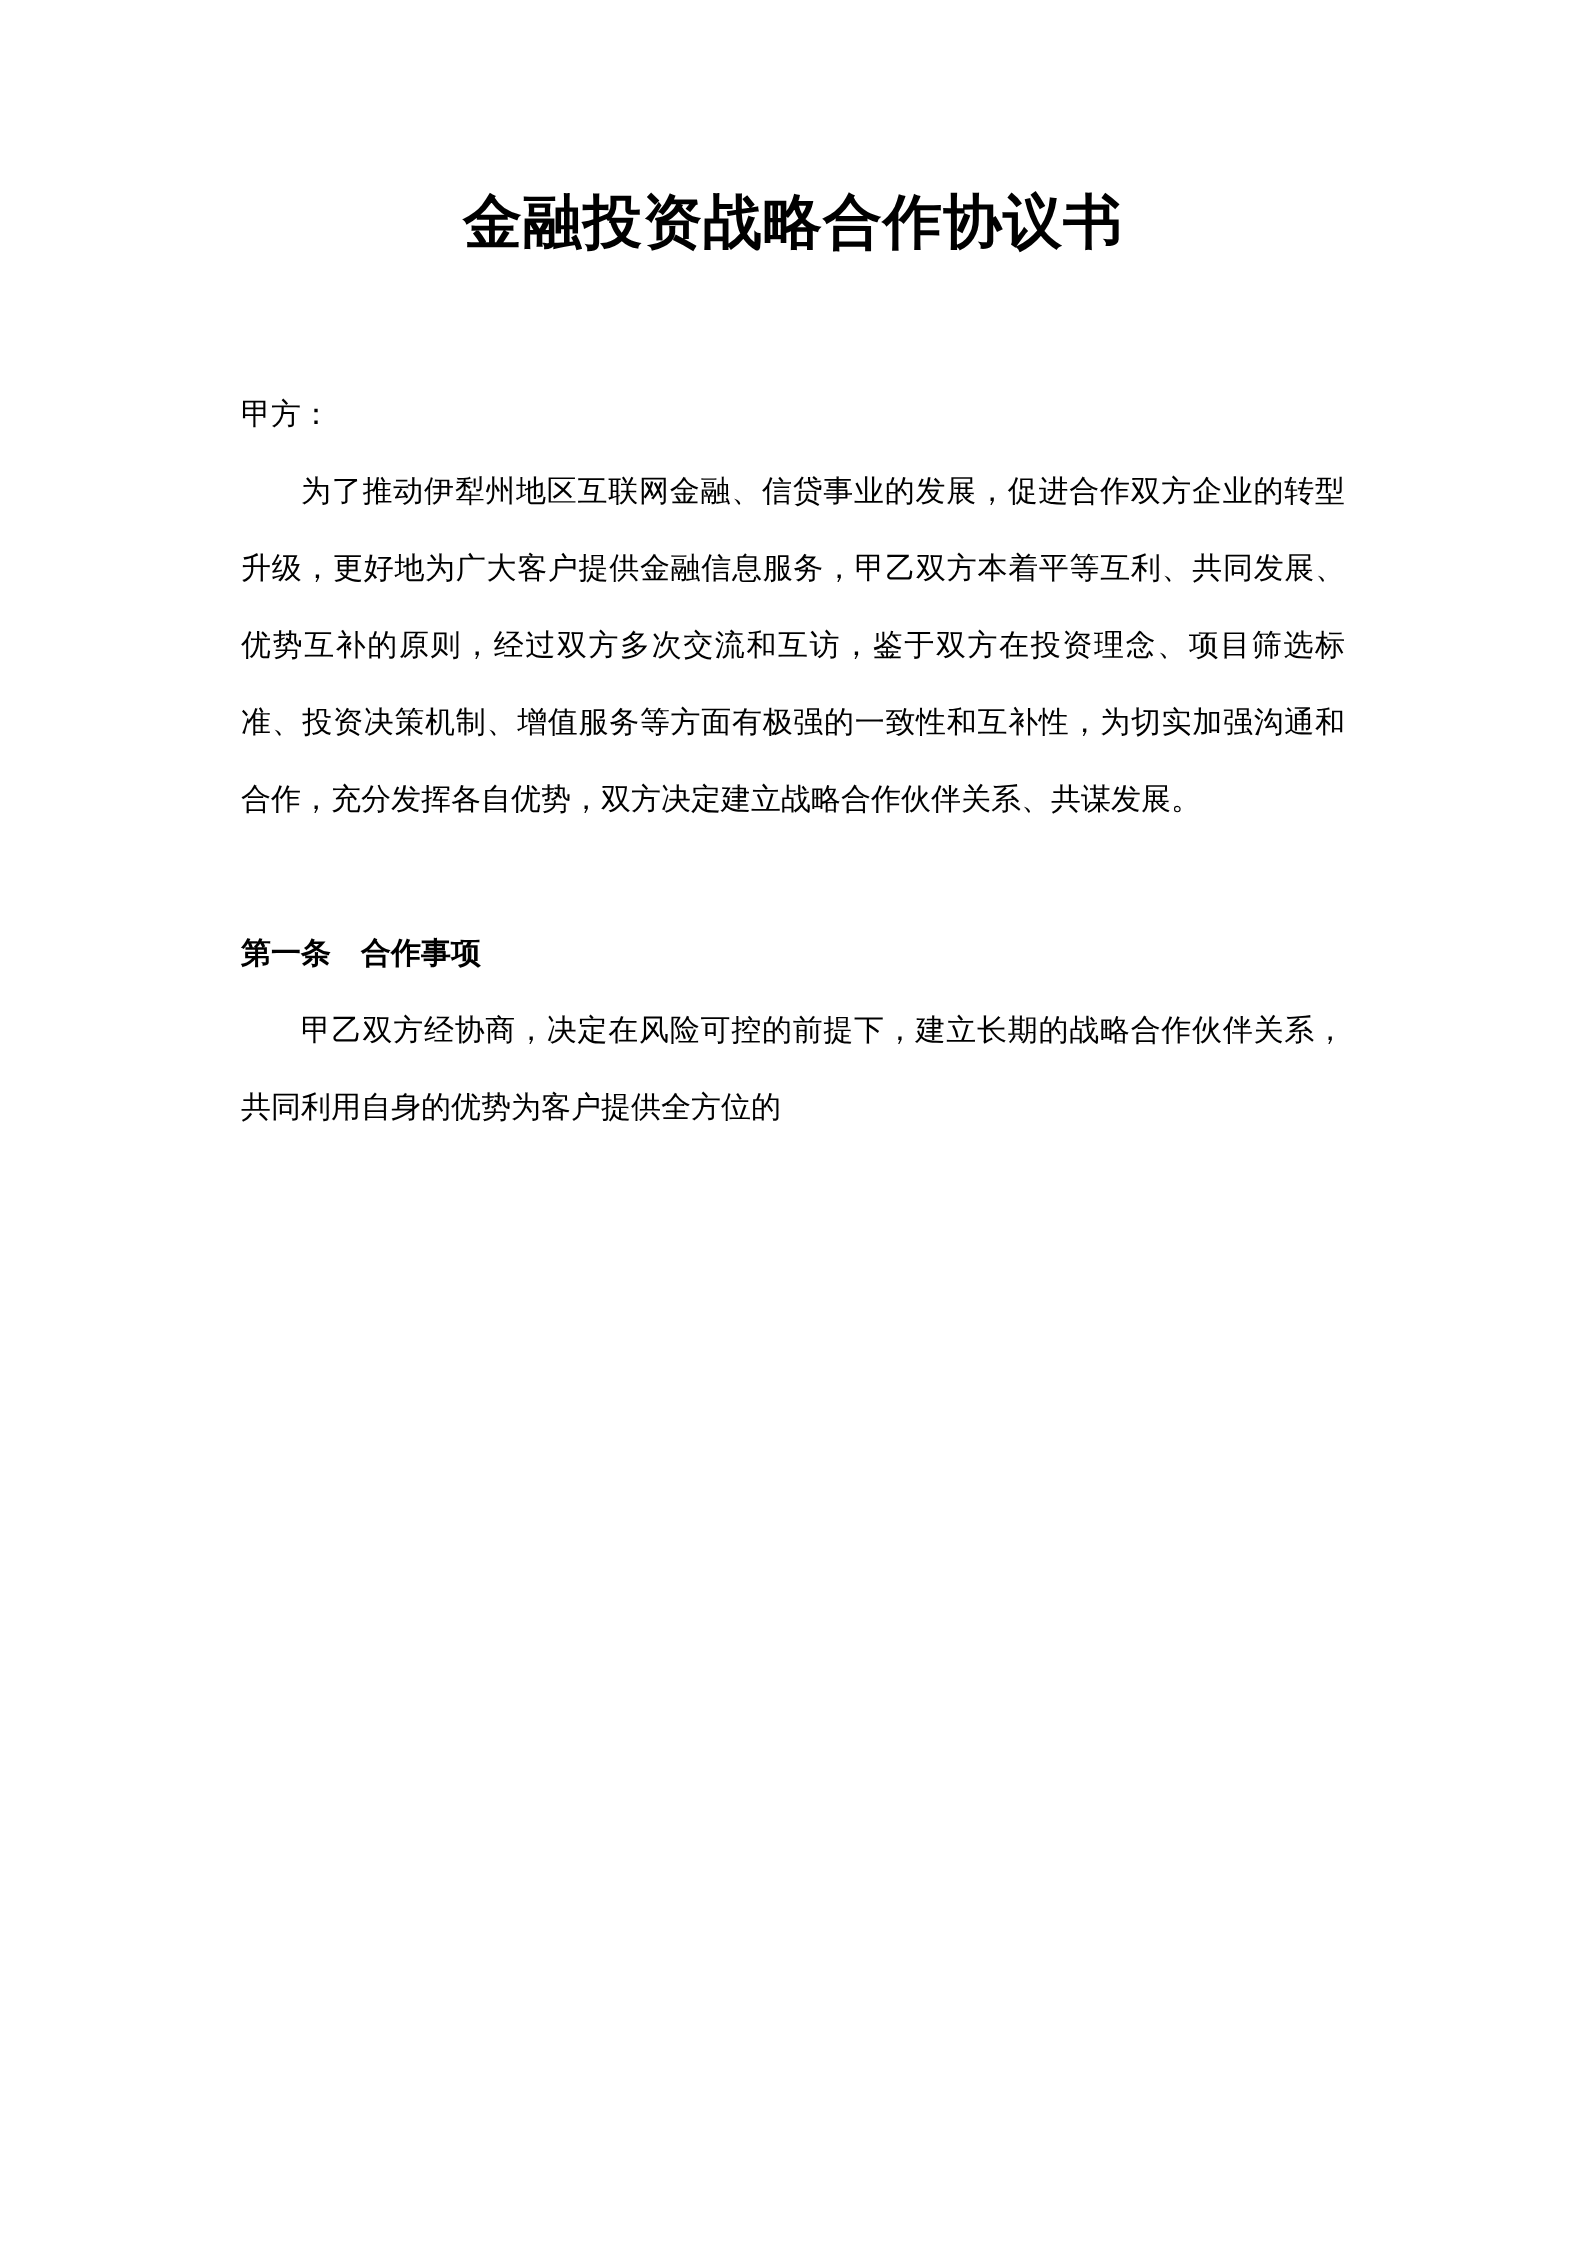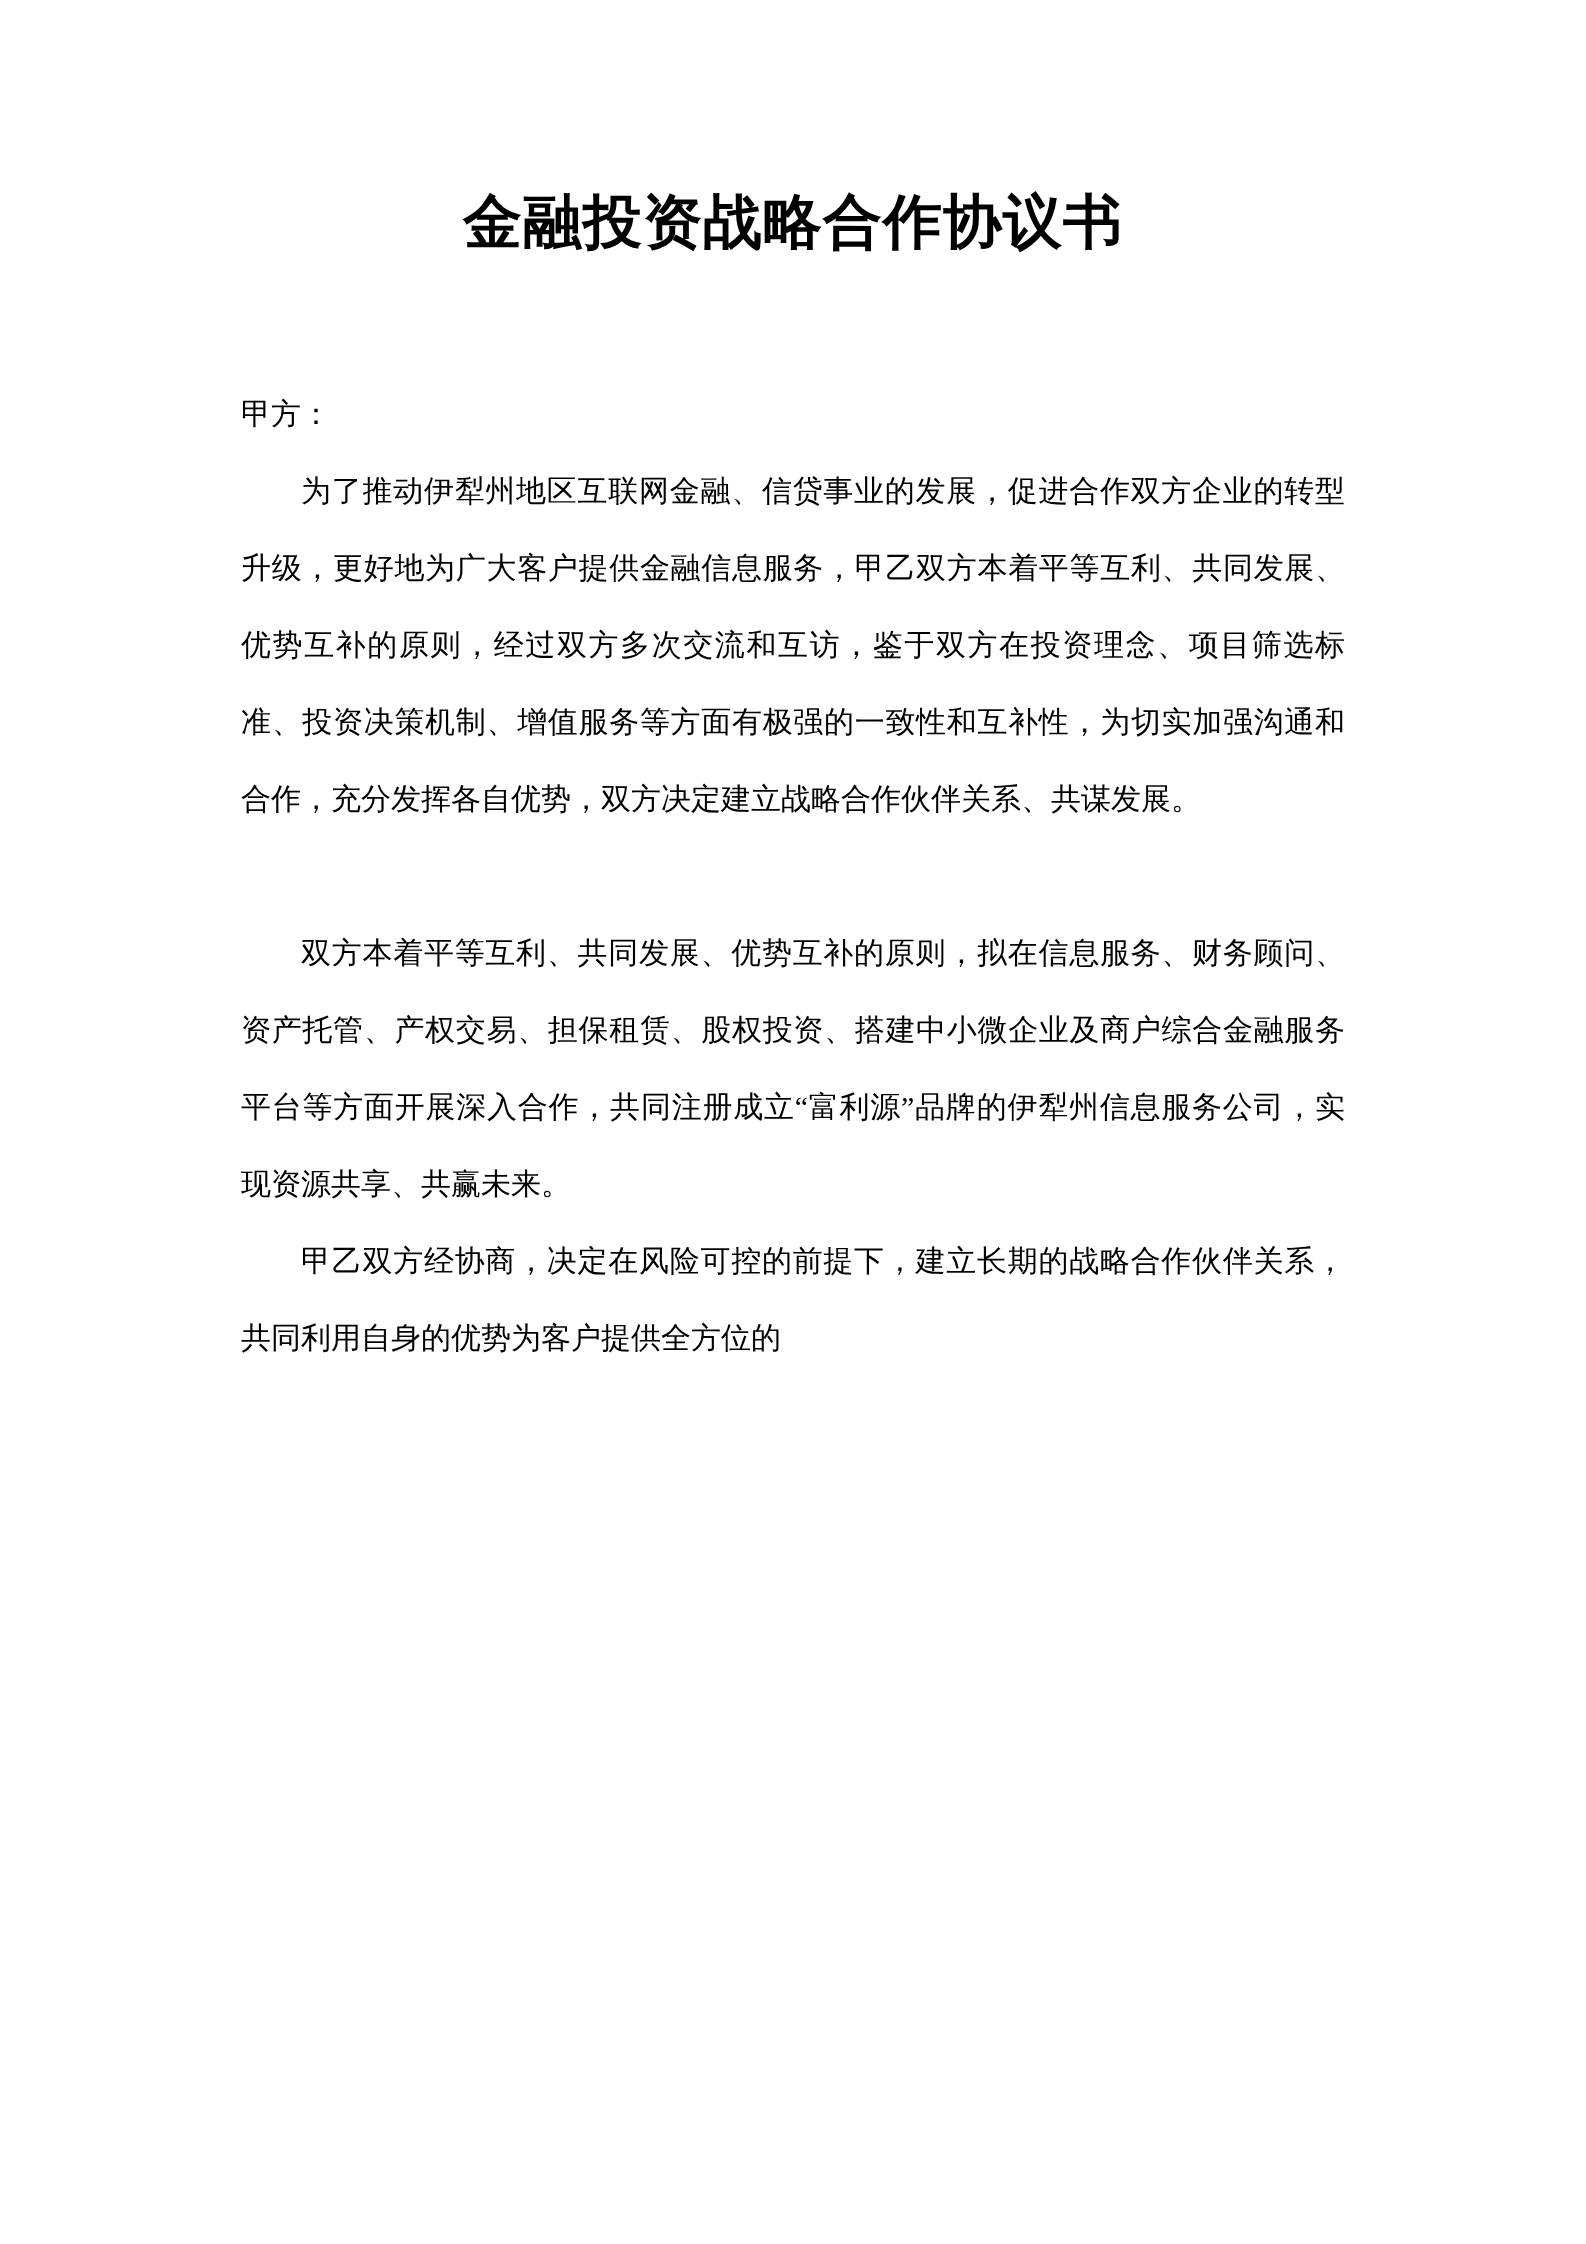--- a/index.html
+++ b/index.html
@@ -62,20 +62,20 @@
     <h1 class="doc-title">金融投资战略合作协议书</h1>
 
     <p class="line party-line">甲方：</p>
 
 
     <p class="para">为了推动伊犁州地区互联网金融、信贷事业的发展，促进合作双方企业的转型升级，更好地为广大客户提供金融信息服务，甲乙双方本着平等互利、共同发展、优势互补的原则，经过双方多次交流和互访，鉴于双方在投资理念、项目筛选标准、投资决策机制、增值服务等方面有极强的一致性和互补性，为切实加强沟通和合作，充分发挥各自优势，双方决定建立战略合作伙伴关系、共谋发展。</p>
 
 
     <div class="blank-line"></div>
 
+    <h2 class="article-heading">第一条　合作事项</h2>
 
-    <p class="para">双方本着平等互利、共同发展、优势互补的原则，拟在信息服务、财务顾问、资产托管、产权交易、担保租赁、股权投资、搭建中小微企业及商户综合金融服务平台等方面开展深入合作，共同注册成立“富利源”品牌的伊犁州信息服务公司，实现资源共享、共赢未来。</p>
 
 
     <p class="para">甲乙双方经协商，决定在风险可控的前提下，建立长期的战略合作伙伴关系，共同利用自身的优势为客户提供全方位的</p>
 
   </div>
 </div>
 
 </body></html>

